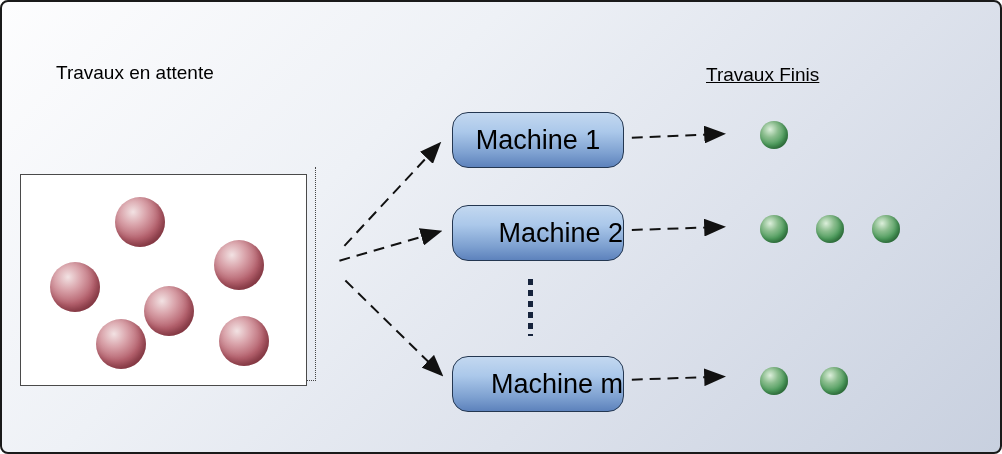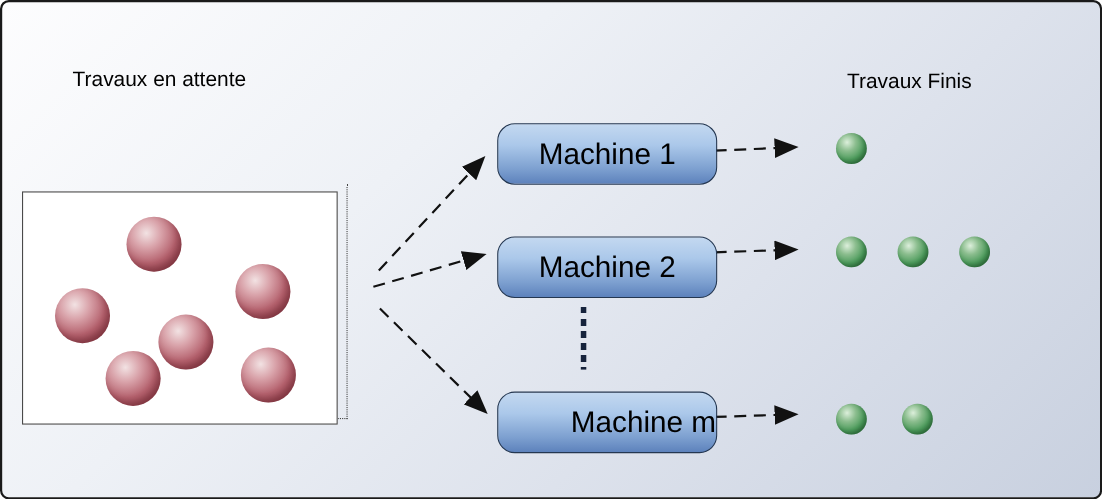--- a/index.html
+++ b/index.html
@@ -18,22 +18,22 @@
     border-radius: 8px;
     overflow: hidden;
     background: linear-gradient(135deg, #fdfdfe 0%, #eef1f6 35%, #dde2ec 65%, #c8d0df 100%);
   }
   .label {
     position: absolute;
     font-size: 19px;
     color: #000;
     white-space: nowrap;
   }
-  .label-waiting { left: 64px; top: 60px; }
-  .label-finished { left: 768px; top: 62px; }
+  .label-waiting { left: 54px; top: 60px; }
+  .label-finished { left: 704px; top: 62px; text-decoration: underline; }
 
   
   .queue-box-depth {
     position: absolute;
     left: 27px;
     top: 165px;
     width: 287px;
     height: 214px;
     border-right: 1px dotted #444;
     border-bottom: 1px dotted #444;
@@ -60,33 +60,33 @@
     position: absolute;
     width: 28px;
     height: 28px;
     border-radius: 50%;
     background: radial-gradient(circle at 36% 30%, #dcefdb 0%, #8bbd8e 30%, #4e9c5d 60%, #337440 90%);
     box-shadow: inset -2px -2px 4px rgba(15,60,25,0.4);
   }
   .machine {
     position: absolute;
     left: 450px;
-    width: 200px;
+    width: 172px;
     height: 56px;
     border: 1.5px solid #243751;
     border-radius: 16px;
     background: linear-gradient(to bottom, #c3d8f0 0%, #abc8ea 35%, #7da0d0 75%, #5d82bc 100%);
     display: flex;
     align-items: center;
     justify-content: center;
     font-size: 27px;
     color: #000;
   }
   .machine-1 { top: 110px; }
-  .machine-2 { top: 213px; }
+  .machine-2 { top: 203px; justify-content: flex-end; }
   .machine-m { top: 354px; justify-content: flex-end; }
 
   .vertical-ellipsis {
     position: absolute;
     left: 526px;
     top: 277px;
     width: 5px;
     height: 57px;
     background: repeating-linear-gradient(to bottom, #16233c 0px, #16233c 6px, transparent 6px, transparent 11px);
   }

